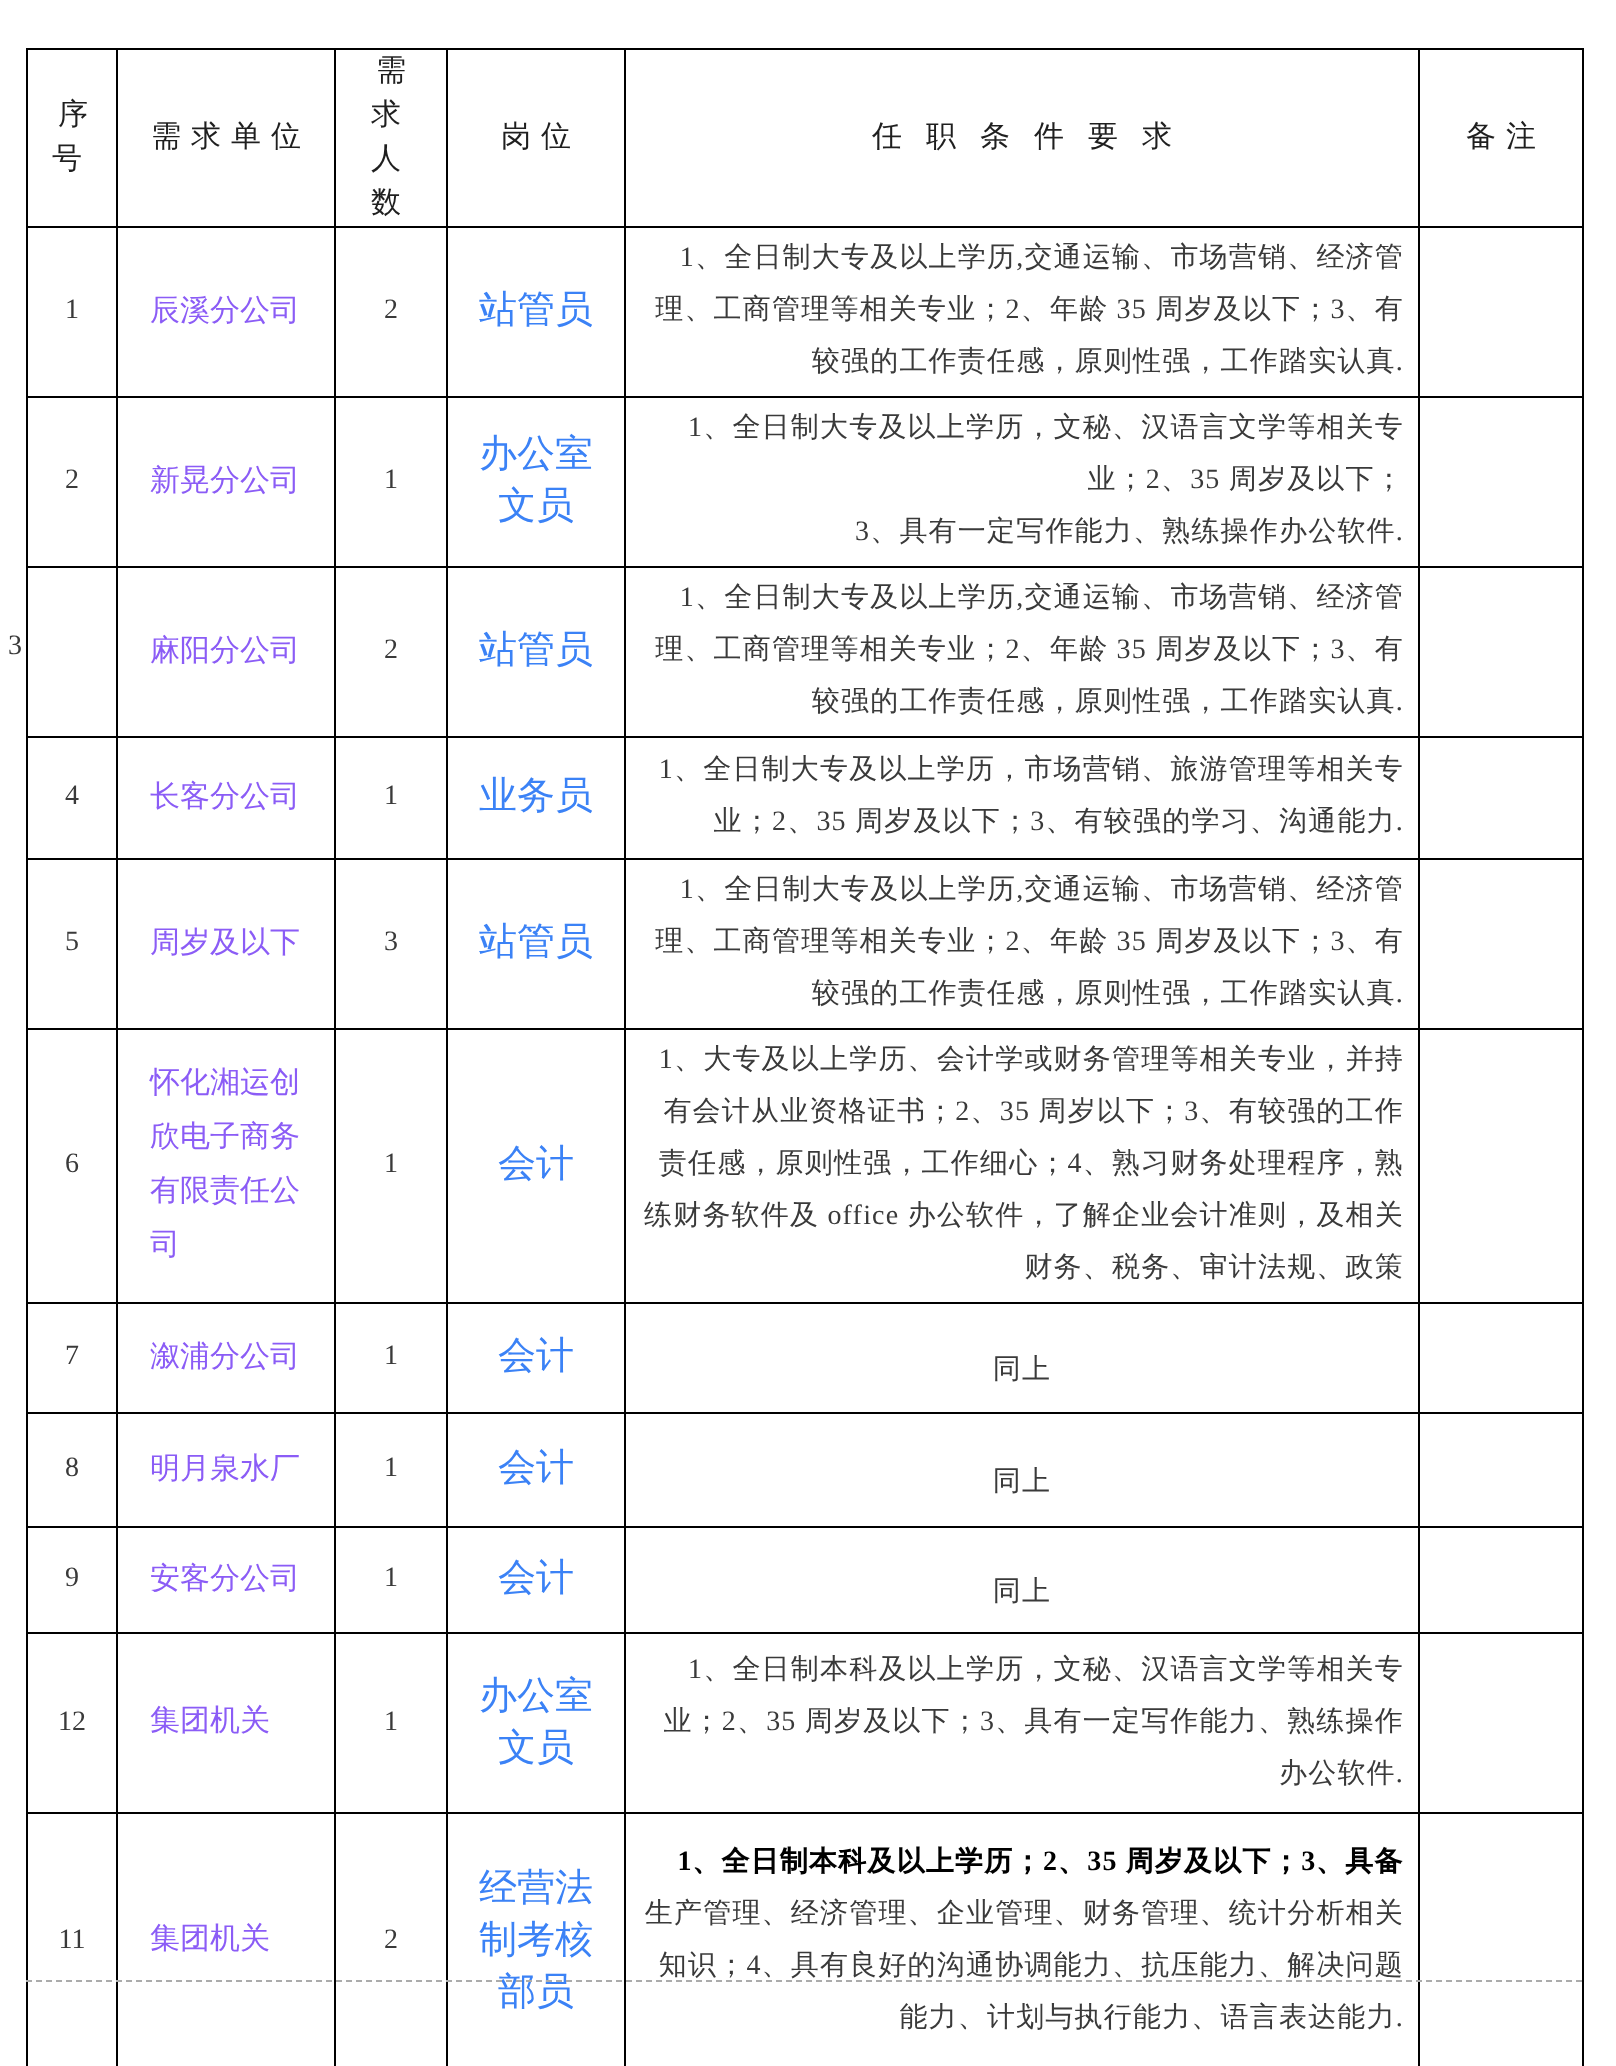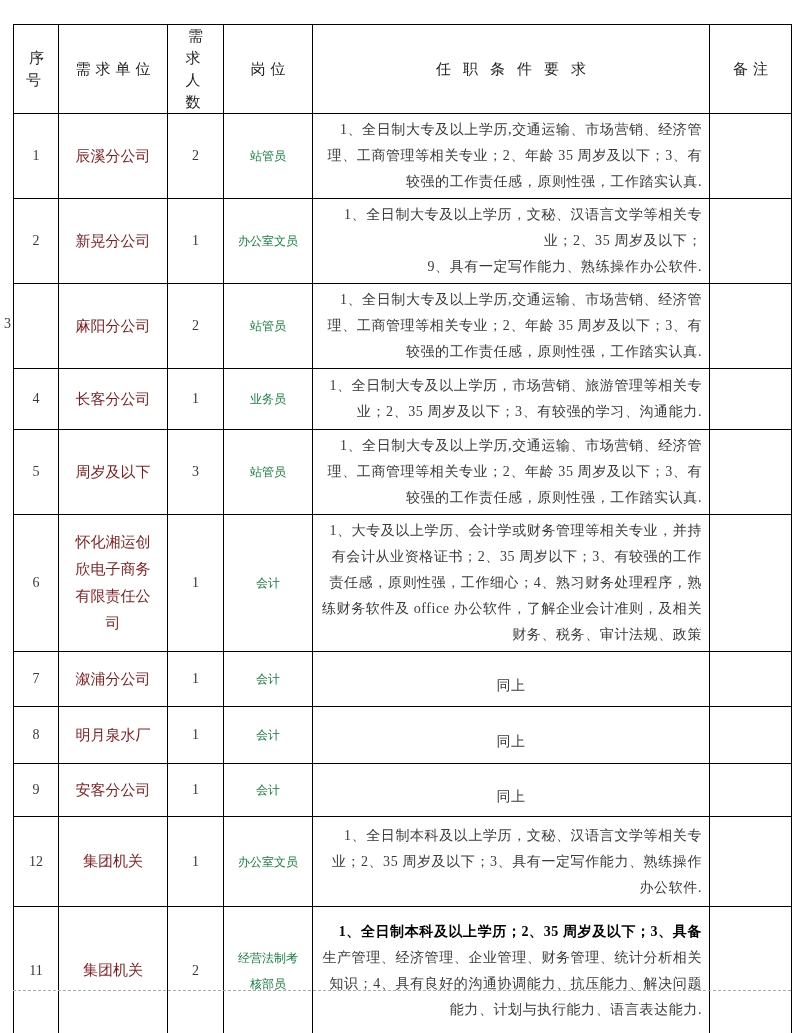--- a/index.html
+++ b/index.html
@@ -20,22 +20,22 @@
   }
   .recruit thead tr{height:56px;}
   .recruit th{
     font-weight:normal;font-size:15px;color:#1f1f1f;
     letter-spacing:5px;text-indent:5px;text-align:center;line-height:22px;
   }
   .recruit th.th-req{letter-spacing:12px;text-indent:12px;}
   .recruit th.th-no{padding:16px 10px;}
   .recruit th.th-count{padding:0 13px;letter-spacing:5px;margin-top:35px;}
   td.cell-no,td.cell-count{font-size:14px;text-align:center;color:#3a3a3a;}
-  td.cell-unit{font-size:15px;text-align:center;padding:0 16px;line-height:27px;color:#7f1d1d;}
-  td.cell-pos{font-size:12px;text-align:center;padding:0 12px;line-height:26px;color:#15803d;}
+  td.cell-unit{font-size:15px;padding:0 16px;line-height:27px;color:#8b5cf6;}
+  td.cell-pos{font-size:19px;text-align:center;padding:0 12px;line-height:26px;color:#3b82f6;}
   td.cell-req{font-size:14px;letter-spacing:0.6px;line-height:26px;padding:3px 7px;text-align:right;color:#3a3a3a;}
   td.cell-req.center{text-align:center;margin-left:46px;}
   td.cell-remark{font-size:14px;}
   .dark{color:var(--c-text-dark,#000);font-weight:600;}
   .lower{position:relative;top:7px;display:inline-block;}
   .page-break-line{
     position:absolute;left:13px;top:990px;width:778px;height:0;
     border-top:1.5px dashed var(--c-divider,#ababab);
   }
   .outside-no{
@@ -72,21 +72,21 @@
           <td class="cell-count">2</td>
           <td class="cell-pos">站管员</td>
           <td class="cell-req"><span>1、全日制大专及以上学历,交通运输、市场营销、经济管理、工商管理等相关专业；2、年龄 35 周岁及以下；3、有较强的工作责任感，原则性强，工作踏实认真.</span></td>
           <td class="cell-remark"></td>
         </tr>
         <tr style="height: 81px;">
           <td class="cell-no">2</td>
           <td class="cell-unit">新晃分公司</td>
           <td class="cell-count">1</td>
           <td class="cell-pos">办公室文员</td>
-          <td class="cell-req"><span>1、全日制大专及以上学历，文秘、汉语言文学等相关专业；2、35 周岁及以下；</span><br><span>9、具有一定写作能力、熟练操作办公软件.</span></td>
+          <td class="cell-req"><span>1、全日制大专及以上学历，文秘、汉语言文学等相关专业；2、35 周岁及以下；</span><br><span>3、具有一定写作能力、熟练操作办公软件.</span></td>
           <td class="cell-remark"></td>
         </tr>
         <tr style="height: 79px;">
           <td class="cell-no"></td>
           <td class="cell-unit">麻阳分公司</td>
           <td class="cell-count">2</td>
           <td class="cell-pos">站管员</td>
           <td class="cell-req"><span>1、全日制大专及以上学历,交通运输、市场营销、经济管理、工商管理等相关专业；2、年龄 35 周岁及以下；3、有较强的工作责任感，原则性强，工作踏实认真.</span></td>
           <td class="cell-remark"></td>
         </tr>

